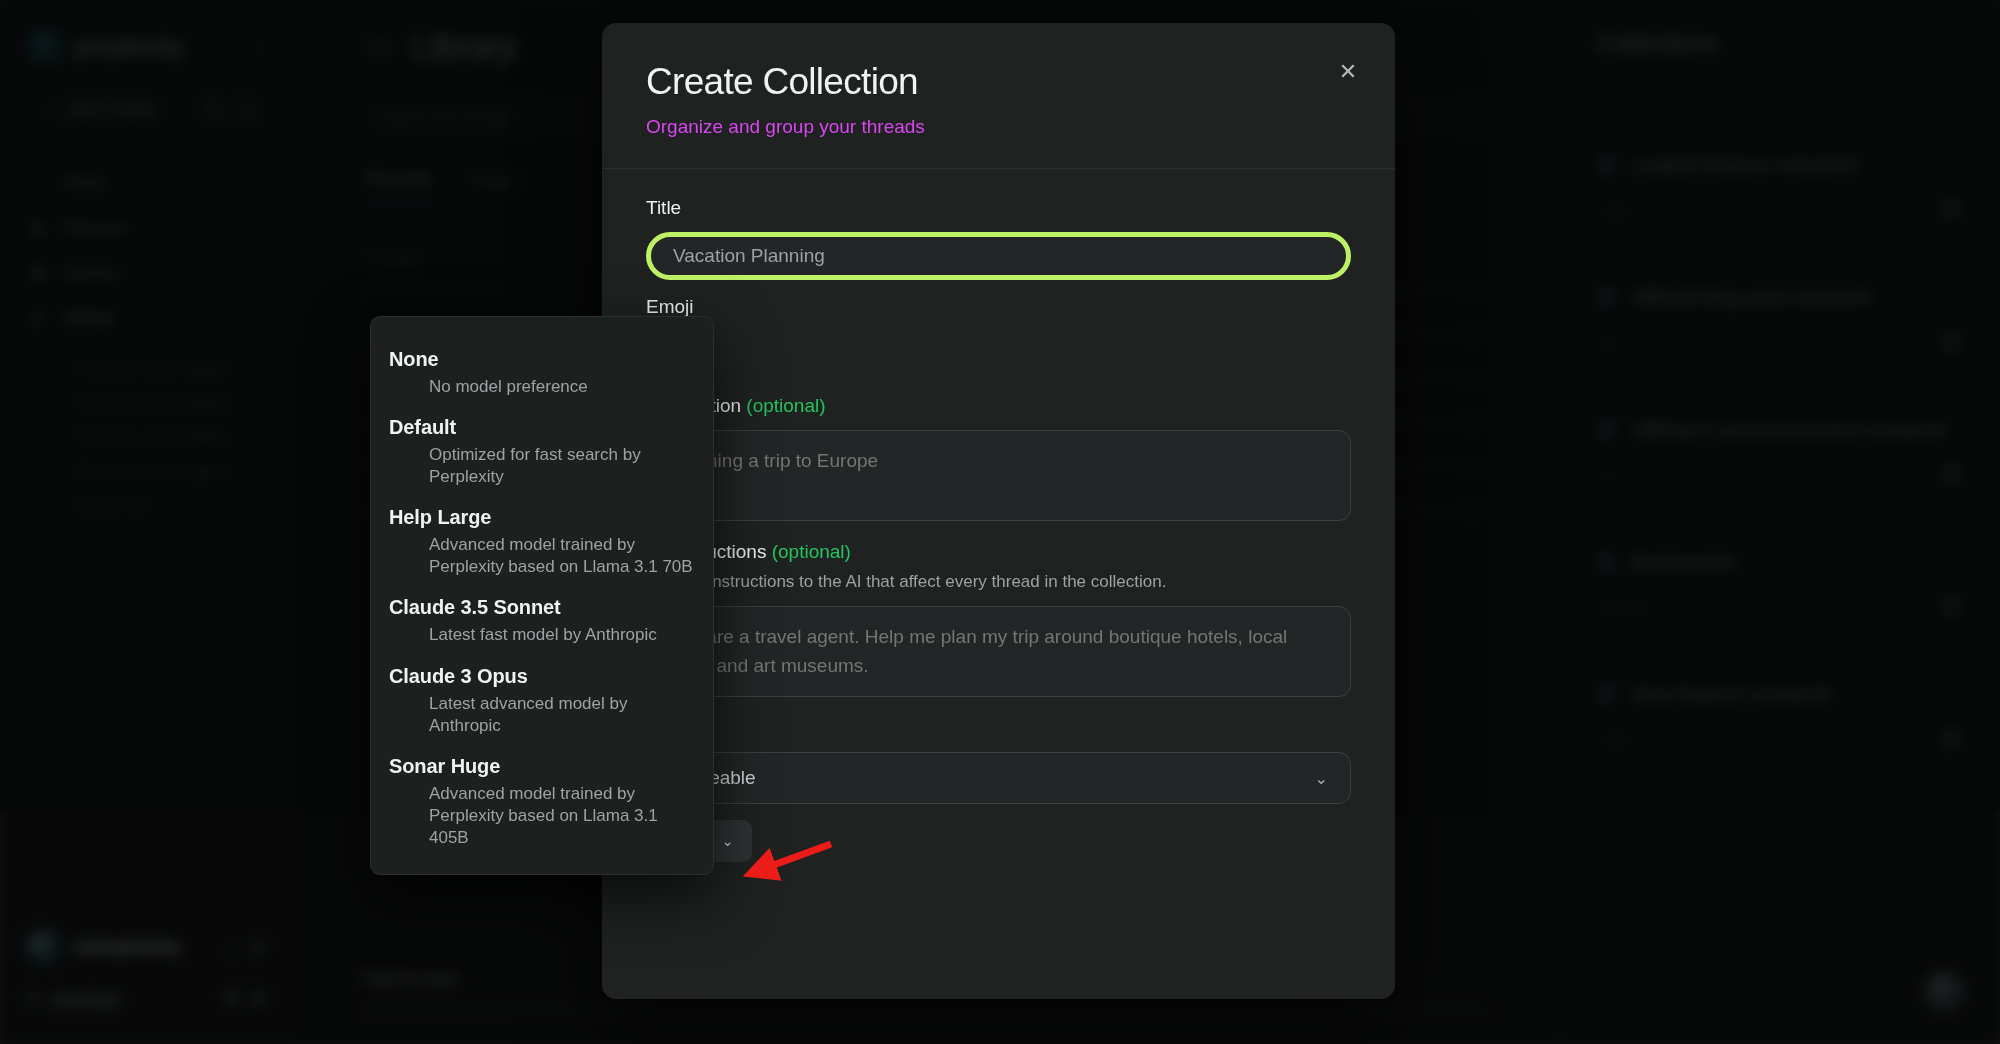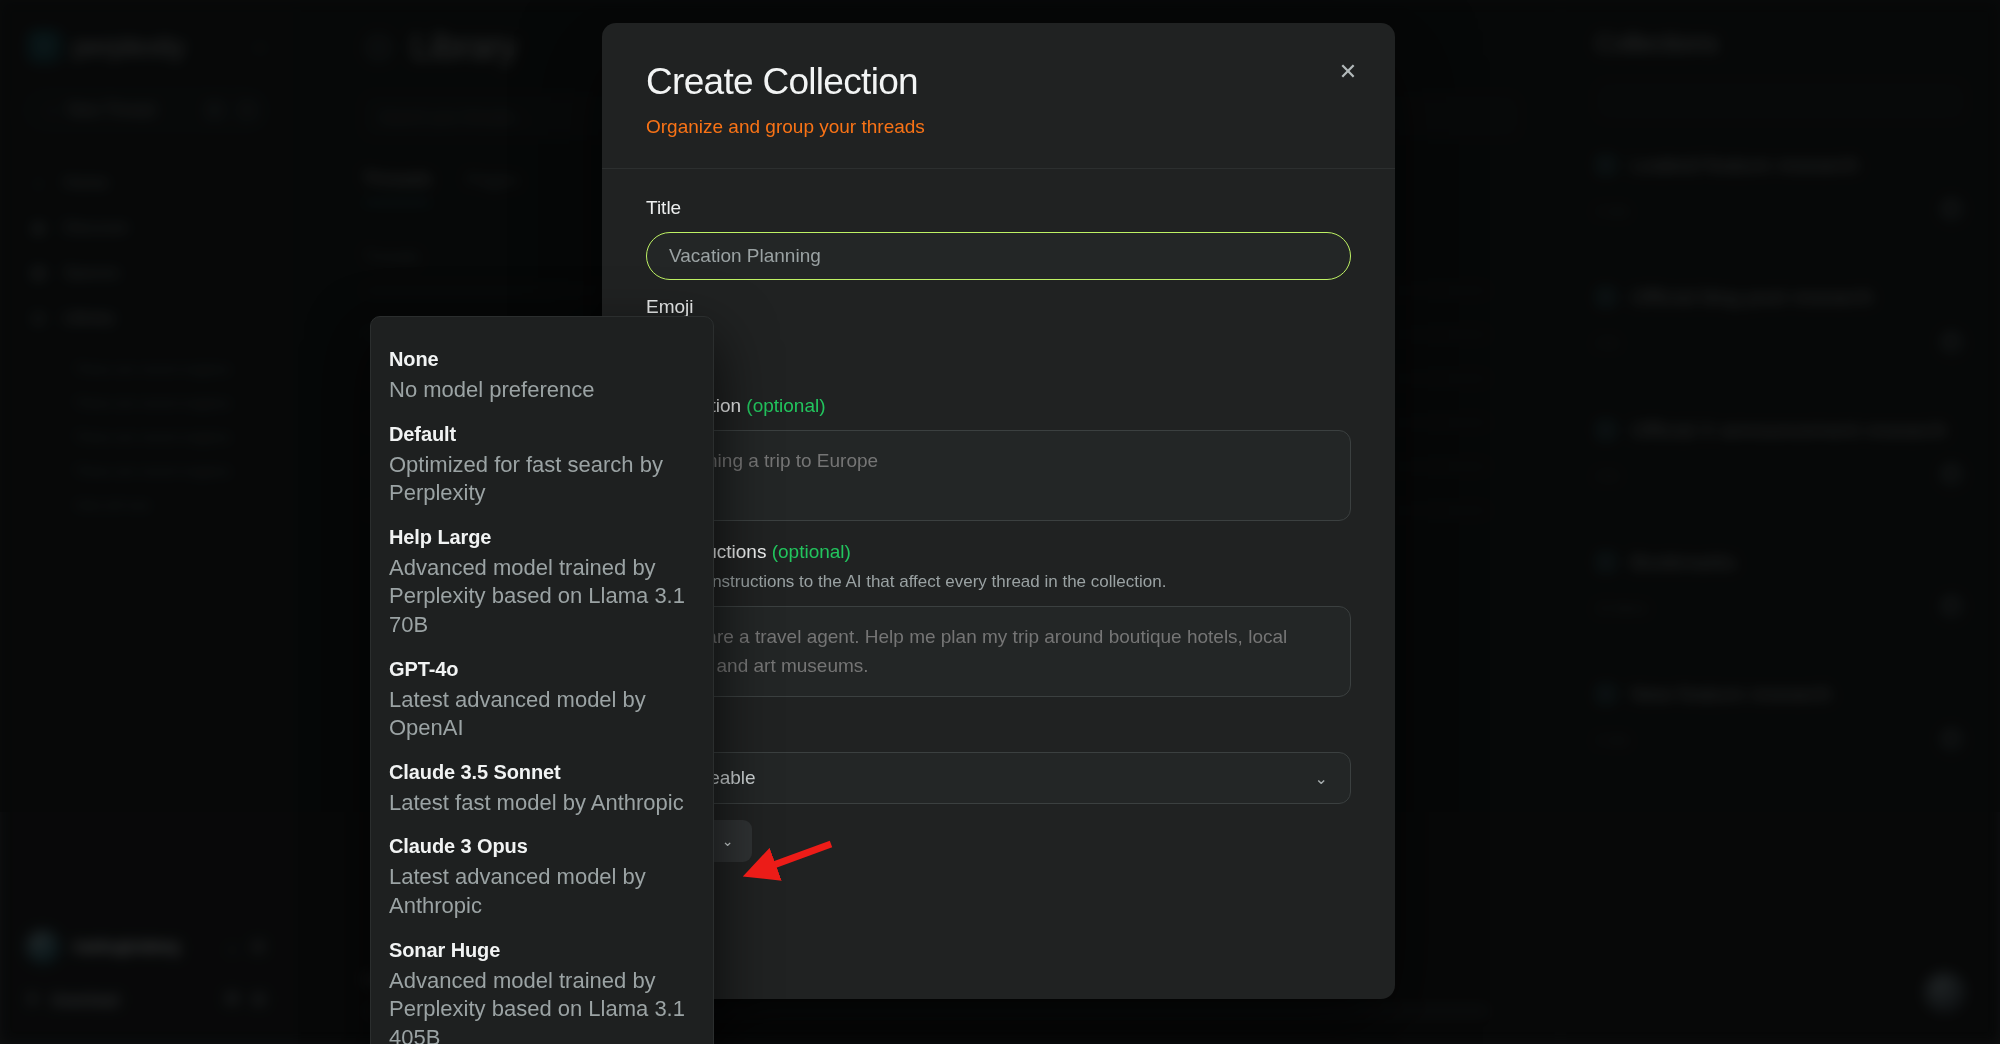--- a/index.html
+++ b/index.html
@@ -104,31 +104,31 @@
 
   
   #modal {
     position:absolute; left: 602px; top: 23px; width: 793px; height: 976px;
     background: #202222; border-radius: 14px;
     box-shadow: 0 30px 80px rgba(0,0,0,0.65);
     overflow: hidden; display:flex; flex-direction:column;
   }
   .m-head { padding: 38px 44px 30px 44px; border-bottom: 1px solid #2c2f2f; position:relative; }
   .m-title { font-size: 37px; color:#f2f4f4; letter-spacing:-0.7px; font-weight:400; }
-  .m-sub { margin-top: 13px; font-size:19px; color:#f97316; }
+  .m-sub { margin-top: 13px; font-size:19px; color:#d946ef; }
   .m-close { position:absolute; right: 32px; top: 34px; width:30px;height:30px;
              display:flex;align-items:center;justify-content:center; color:#b3babb; font-size:22px;
              cursor:pointer; border-radius:6px; }
   .m-body { padding: 28px 44px 0 44px; flex: 1; overflow: hidden; }
   .fgroup { margin-bottom: 16px; }
   .flabel { font-size:19px; color:#edefef; margin-bottom: 13px; }
   .flabel .opt { color:#22c55e; }
   .fhint { font-size:17px; color:#9aa2a3; margin: -4px 0 14px 0; }
   .finput {
-    width: 100%; height: 48px; border-radius: 26px; border: 1px solid #bef264;
+    width: 100%; height: 48px; border-radius: 26px; border: 5px solid #bef264;
     background: #232626; padding: 0 22px; font-size:19px; color:#bcc3c4;
     font-family: "Liberation Sans", sans-serif; outline:none;
   }
   .finput::placeholder { color:#9aa2a3; }
   .femoji { width:64px; height:48px; border-radius:12px; border:1px solid #3b4040; background:#232626;
             display:flex;align-items:center;justify-content:center; font-size:22px; }
   .ftext {
     width: 100%; border-radius: 12px; border:1px solid #3b4040; background:#232626;
     padding: 16px 22px; font-size:19px; color:#9fa7a8; resize:none; outline:none;
     font-family: "Liberation Sans", sans-serif; line-height:1.5;
@@ -151,21 +151,21 @@
 
   
   #model-menu {
     position:absolute; left: 370px; top: 316px; width: 344px;
     background: #1e2020; border: 1px solid #2b2e2e; border-radius: 10px;
     box-shadow: 0 22px 60px rgba(0,0,0,0.7);
     padding: 22px 0 16px 0;
   }
   .mi { padding: 9px 18px 9px 18px; cursor:pointer; }
   .mi-name { font-size: 20px; color:#f1f3f3; font-weight:700; letter-spacing:-0.1px; }
-  .mi-desc { font-size: 22px; color:#9ba3a4; margin-top: 5px; line-height:1.3; }
+  .mi-desc { font-size: 17px; color:#9ba3a4; margin-top: 5px; line-height:1.3;margin-left:40px; }
 
   
   #arrow { position:absolute; left:0; top:0; width:2000px; height:1044px; pointer-events:none; }
 </style>
 </head>
 <body>
 
 <div id="app">
 
   <div id="bg-app">
@@ -392,24 +392,20 @@
       <div class="mi-name">None</div>
       <div class="mi-desc">No model preference</div>
     </div>
     <div class="mi">
       <div class="mi-name">Default</div>
       <div class="mi-desc">Optimized for fast search by Perplexity</div>
     </div>
     <div class="mi">
       <div class="mi-name">Help Large</div>
       <div class="mi-desc">Advanced model trained by Perplexity based on Llama 3.1 70B</div>
-    </div>
-    <div class="mi">
-      <div class="mi-name">GPT-4o</div>
-      <div class="mi-desc">Latest advanced model by OpenAI</div>
     </div>
     <div class="mi">
       <div class="mi-name">Claude 3.5 Sonnet</div>
       <div class="mi-desc">Latest fast model by Anthropic</div>
     </div>
     <div class="mi">
       <div class="mi-name">Claude 3 Opus</div>
       <div class="mi-desc">Latest advanced model by Anthropic</div>
     </div>
     <div class="mi">

